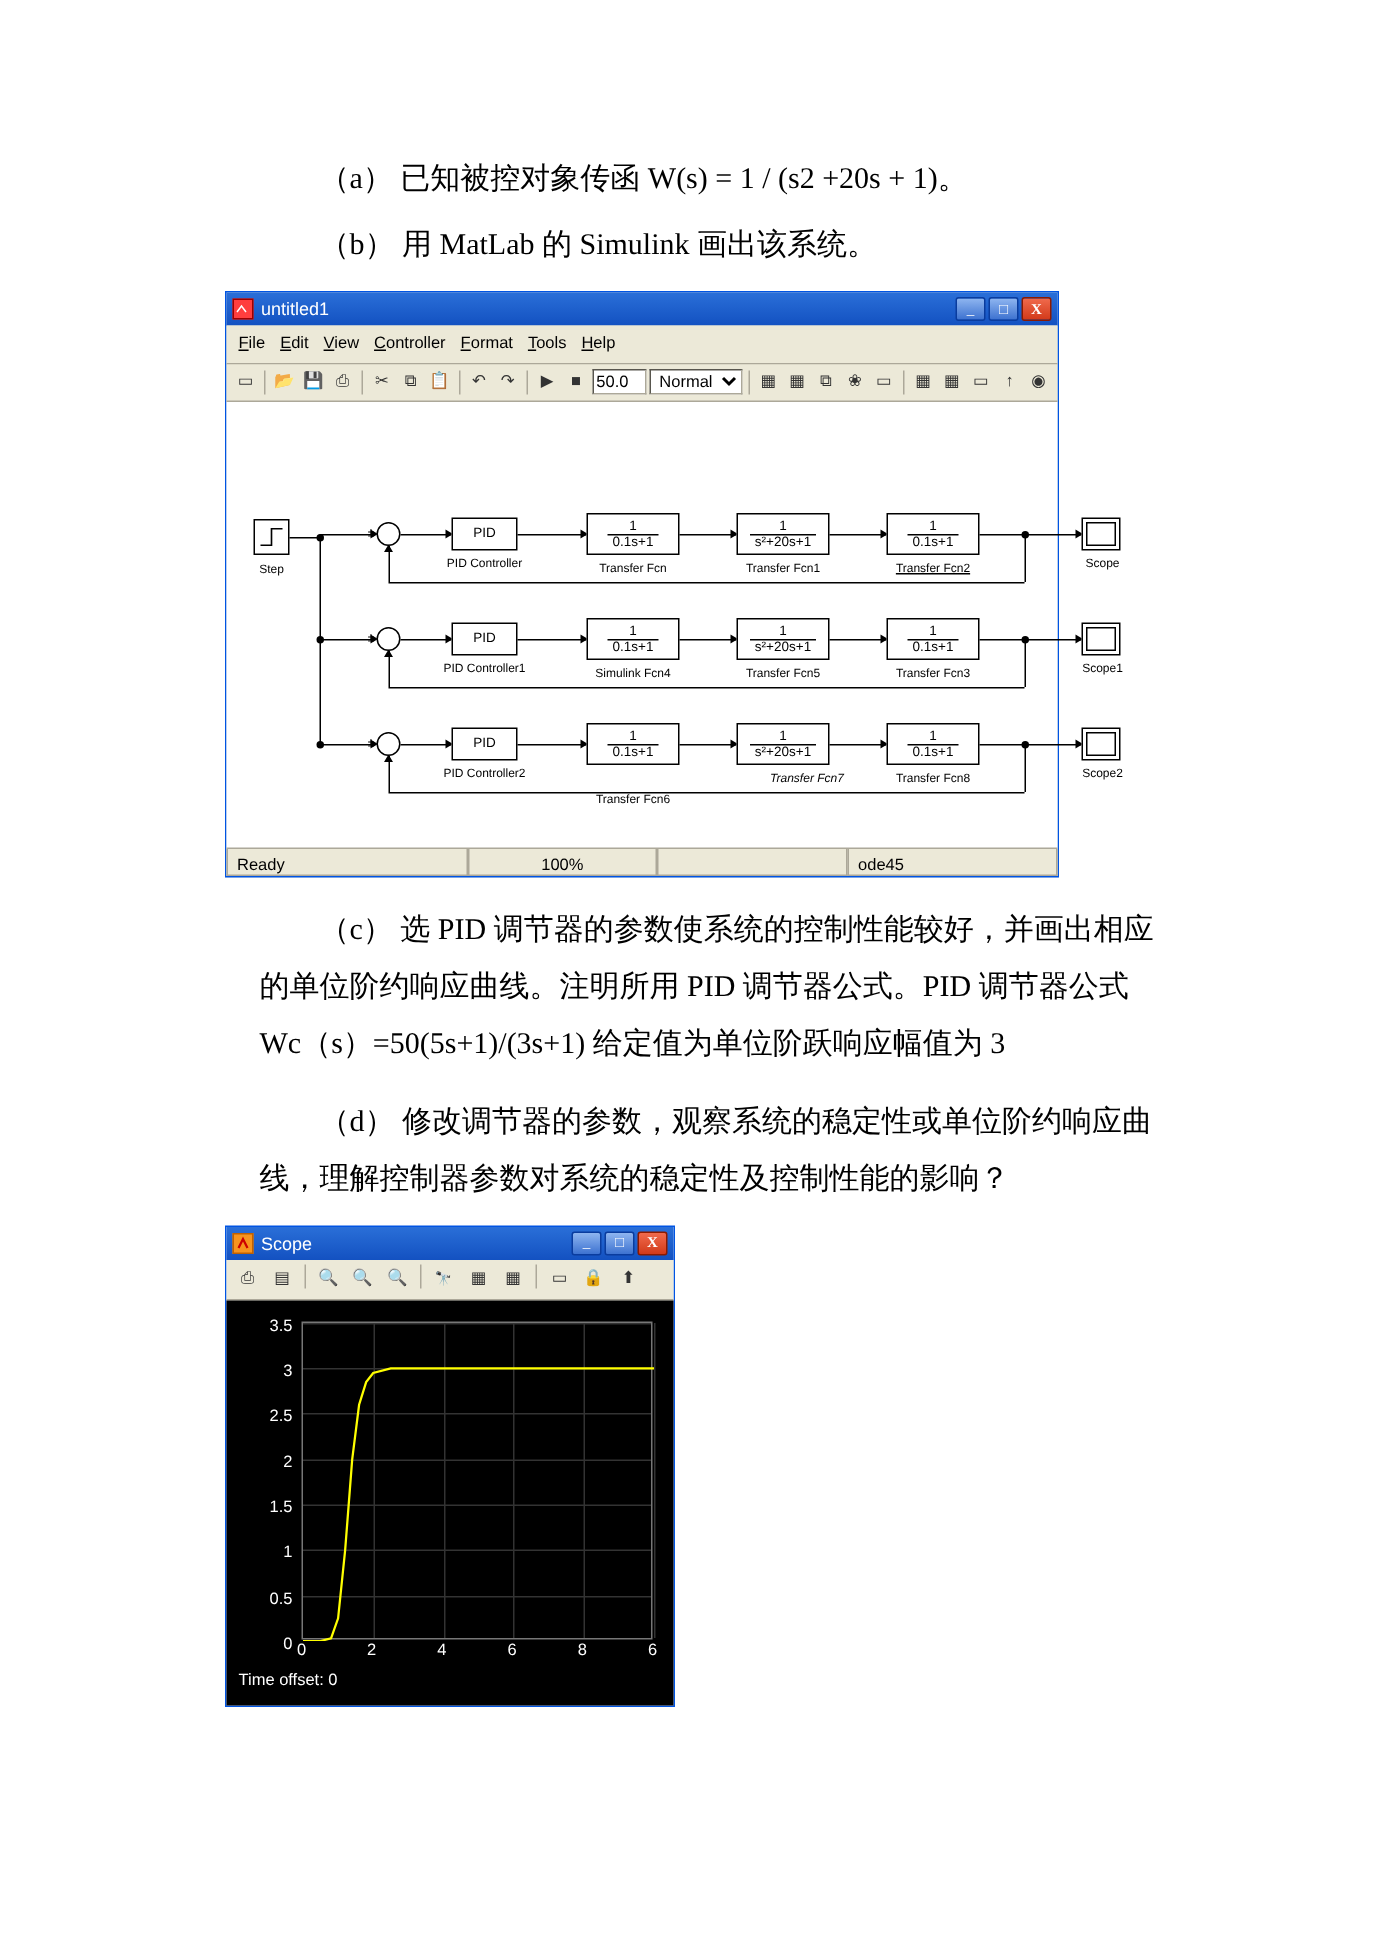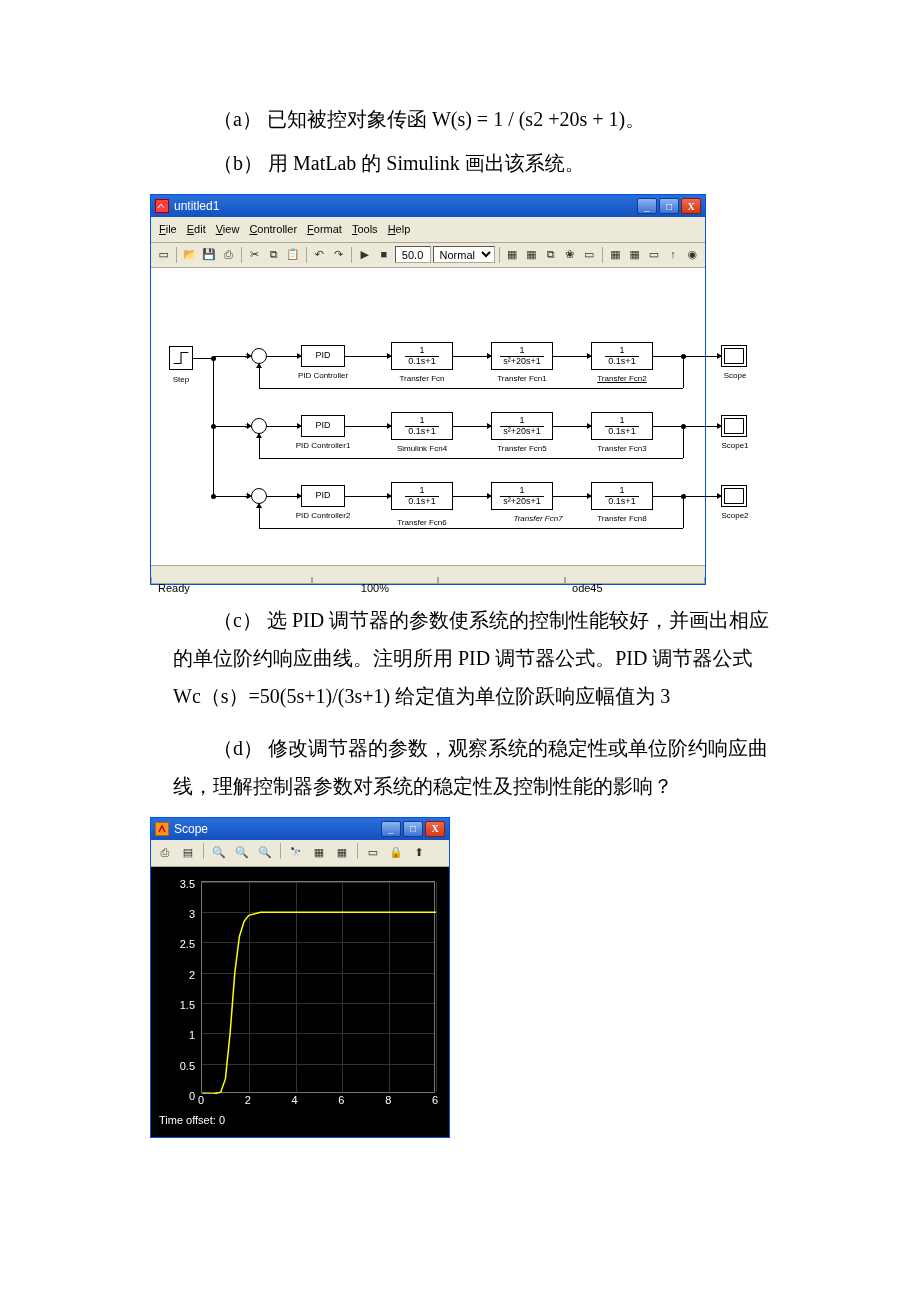--- a/index.html
+++ b/index.html
@@ -12,25 +12,25 @@
     .ticon { width: 14px; height: 14px; margin-right: 5px; background: #ff3e3e; border: 1px solid #900; display: inline-flex; align-items: center; justify-content: center; }
     .ticon svg { width: 10px; height: 10px; }
     .tspacer { flex: 1; }
     .winbtn { width: 20px; height: 16px; margin-left: 2px; background: linear-gradient(to bottom, #8eb5f0, #3d72d0); border: 1px solid #0a3c9e; border-radius: 2px; display: flex; align-items: center; justify-content: center; font-family: Tahoma; font-size: 10px; color: #fff; }
     .winbtn.cls { background: linear-gradient(to bottom, #f06a4c, #d23a1a); border-color: #8b1a00; font-weight: bold; }
     .menubar { display: flex; gap: 10px; padding: 2px 8px; background: #ece9d8; font-family: Tahoma, sans-serif; font-size: 11px; color: #000; border-bottom: 1px solid #aca899; }
     .menubar span::first-letter { text-decoration: underline; }
     .toolbar { display: flex; align-items: center; gap: 2px; padding: 3px 4px; background: #ece9d8; border-bottom: 1px solid #aca899; font-family: Tahoma, sans-serif; font-size: 10px; }
     .tbtn { width: 18px; height: 18px; border: 1px solid #ece9d8; display: flex; align-items: center; justify-content: center; font-size: 11px; color: #333; }
     .tsep { width: 1px; height: 16px; background: #aca899; margin: 0 2px; }
-    .tinput { width: 36px; height: 17px; border: 1px inset #aca899; background: #fff; font-size: 11px; padding: 0 2px; text-align: center; }
+    .tinput { width: 36px; height: 17px; border: 1px inset #aca899; background: #fff; font-size: 11px; padding: 0 2px; text-align: left; }
     .tselect { height: 17px; border: 1px inset #aca899; background: #fff; font-size: 11px; padding: 0 2px; }
     .canvas { background: #fff; height: 298px; position: relative; border-bottom: 1px solid #aca899; }
     .statusbar { display: flex; height: 18px; background: #ece9d8; font-family: Tahoma, sans-serif; font-size: 11px; }
-    .stcell { border: 1px solid #aca899; border-top: none; padding: 1px 6px; margin-top: 11px; }
+    .stcell { border: 1px solid #aca899; border-top: none; padding: 1px 6px; }
     .stcell.left { flex: 1.3; }
     .stcell.mid { flex: 1; text-align: center; }
     .stcell.right { width: 140px; }
     
     .blk { position: absolute; border: 1px solid #000; background: #fff; display: flex; align-items: center; justify-content: center; font-family: Arial, sans-serif; font-size: 9px; }
     .lbl { position: absolute; font-family: Arial, sans-serif; font-size: 8px; text-align: center; }
     .sumblk { width: 16px; height: 16px; border: 1px solid #000; border-radius: 50%; background: #fff; }
     .sumblk::before { content: "+"; position: absolute; font-size: 8px; left: -7px; top: -2px; }
     .sumblk::after { content: "−"; position: absolute; font-size: 8px; left: -7px; bottom: -2px; }
     .frac { display: flex; flex-direction: column; align-items: center; line-height: 1; }
@@ -228,21 +228,21 @@
         <div class="blk" style="left:150px;top:217px;width:44px;height:22px;">PID</div>
        <div class="lbl" style="left:134px;top:240px;width:76px;">PID Controller2</div>
         <div class="wire h" style="left:194px;top:228px;width:46px;"></div>
         <div class="arrow-r" style="left:236px;top:225px;"></div>
         <div class="blk" style="left:240px;top:214px;width:62px;height:28px;">
           <div class="frac">
             <div class="num">1</div>
             <div class="den">0.1s+1</div>
           </div>
         </div>
-        <div class="lbl" style="left:232px;top:247px;width:78px;">Transfer Fcn6</div>
+        <div class="lbl" style="left:232px;top:257px;width:78px;">Transfer Fcn6</div>
         <div class="wire h" style="left:302px;top:228px;width:38px;"></div>
         <div class="arrow-r" style="left:336px;top:225px;"></div>
         <div class="blk" style="left:340px;top:214px;width:62px;height:28px;">
           <div class="frac">
             <div class="num">1</div>
             <div class="den">s²+20s+1</div>
           </div>
         </div>
         <div class="lbl" style="left:348px;top:243px;width:78px;font-style:italic;">Transfer Fcn7</div>
         <div class="wire h" style="left:402px;top:228px;width:38px;"></div>

